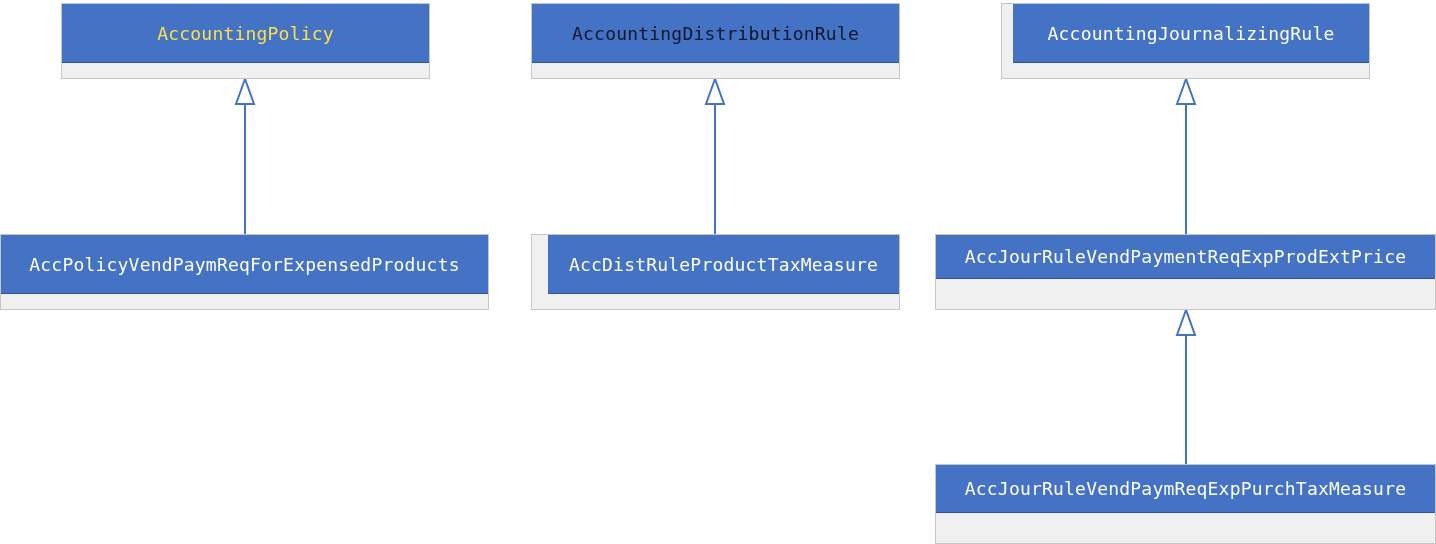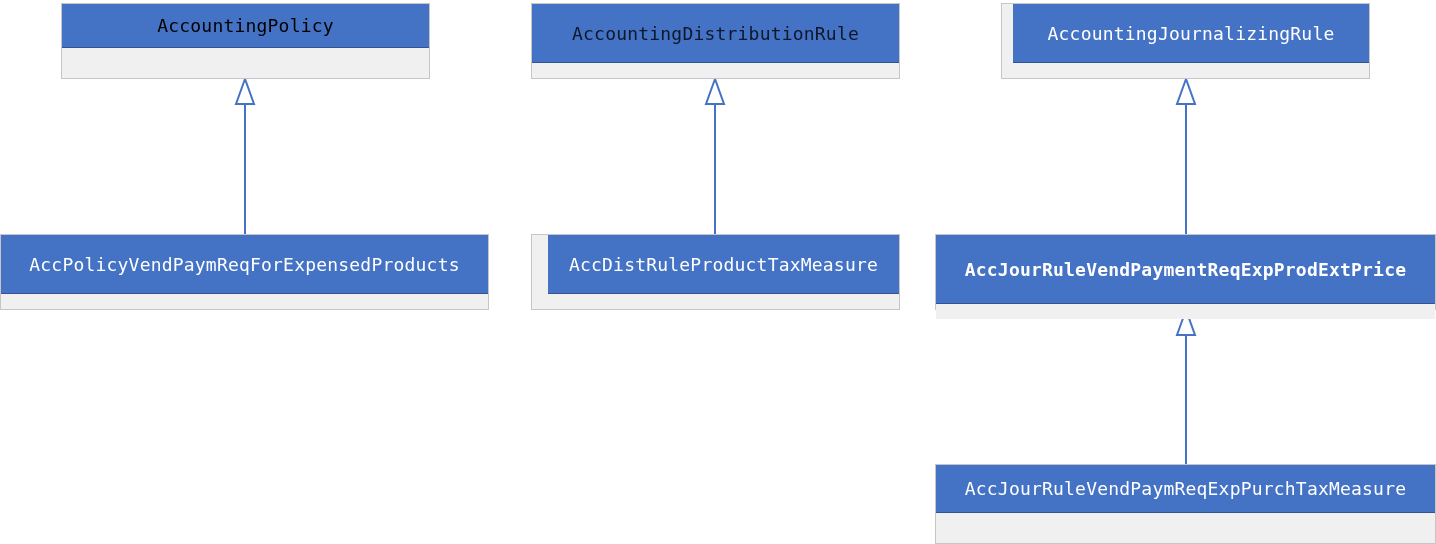--- a/index.html
+++ b/index.html
@@ -83,41 +83,41 @@
         <line class="gen-line" x1="1186" y1="104" x2="1186" y2="234" stroke="#4472C4"></line>
         <polygon points="1186,79 1177,104 1195,104" class="gen-arrow" stroke="#4472C4" fill="#FFFFFF"></polygon>
       </g>
       <g>
         <line class="gen-line" x1="1186" y1="335" x2="1186" y2="464" stroke="#4472C4"></line>
         <polygon points="1186,310 1177,335 1195,335" class="gen-arrow" stroke="#4472C4" fill="#FFFFFF"></polygon>
       </g>
     </svg>
   <div id="class-layer">
       <div class="uml-class" style="left: 61px; top: 3px; width: 369px; height: 76px; border-color: rgb(198, 198, 198);">
-        <div class="uml-header" style="height: 44px; background: rgb(68, 114, 196); color: #000000;">AccountingPolicy</div>
+        <div class="uml-header" style="height: 59px; background: rgb(68, 114, 196); color: #fde047;">AccountingPolicy</div>
         <div class="uml-attrs" style="height: 15px; background: rgb(240, 240, 240);"></div>
       </div>
       <div class="uml-class" style="left: 531px; top: 3px; width: 369px; height: 76px; border-color: rgb(198, 198, 198);">
         <div class="uml-header" style="height: 59px; background: rgb(68, 114, 196); color: #0f172a;">AccountingDistributionRule</div>
         <div class="uml-attrs" style="height: 15px; background: rgb(240, 240, 240);"></div>
       </div>
       <div class="uml-class" style="left: 1001px; top: 3px; width: 369px; height: 76px; border-color: rgb(198, 198, 198);">
         <div class="uml-header" style="height: 59px; background: rgb(68, 114, 196); color: rgb(255, 255, 255); margin-left: 11px;">AccountingJournalizingRule</div>
         <div class="uml-attrs" style="height: 15px; background: rgb(240, 240, 240);"></div>
       </div>
       <div class="uml-class" style="left: 0px; top: 234px; width: 489px; height: 76px; border-color: rgb(198, 198, 198);">
         <div class="uml-header" style="height: 59px; background: rgb(68, 114, 196); color: rgb(255, 255, 255);">AccPolicyVendPaymReqForExpensedProducts</div>
         <div class="uml-attrs" style="height: 15px; background: rgb(240, 240, 240);"></div>
       </div>
       <div class="uml-class" style="left: 531px; top: 234px; width: 369px; height: 76px; border-color: rgb(198, 198, 198); padding-left: 16px;">
         <div class="uml-header" style="height: 59px; background: rgb(68, 114, 196); color: rgb(255, 255, 255);">AccDistRuleProductTaxMeasure</div>
         <div class="uml-attrs" style="height: 15px; background: rgb(240, 240, 240);"></div>
       </div>
       <div class="uml-class" style="left: 935px; top: 234px; width: 501px; height: 76px; border-color: rgb(198, 198, 198);">
-        <div class="uml-header" style="height: 69px; background: rgb(68, 114, 196); color: rgb(255, 255, 255); font-weight: bold;">AccJourRuleVendPaymentReqExpProdExtPrice</div>
+        <div class="uml-header" style="height: 44px; background: rgb(68, 114, 196); color: rgb(255, 255, 255);">AccJourRuleVendPaymentReqExpProdExtPrice</div>
         <div class="uml-attrs" style="height: 15px; background: rgb(240, 240, 240);"></div>
       </div>
       <div class="uml-class" style="left: 935px; top: 464px; width: 501px; height: 80px; border-color: rgb(198, 198, 198);">
         <div class="uml-header" style="height: 48px; background: rgb(68, 114, 196); color: rgb(255, 255, 255);">AccJourRuleVendPaymReqExpPurchTaxMeasure</div>
         <div class="uml-attrs" style="height: 15px; background: rgb(240, 240, 240);"></div>
       </div>
     </div>
 </div>
 
 </body></html>

